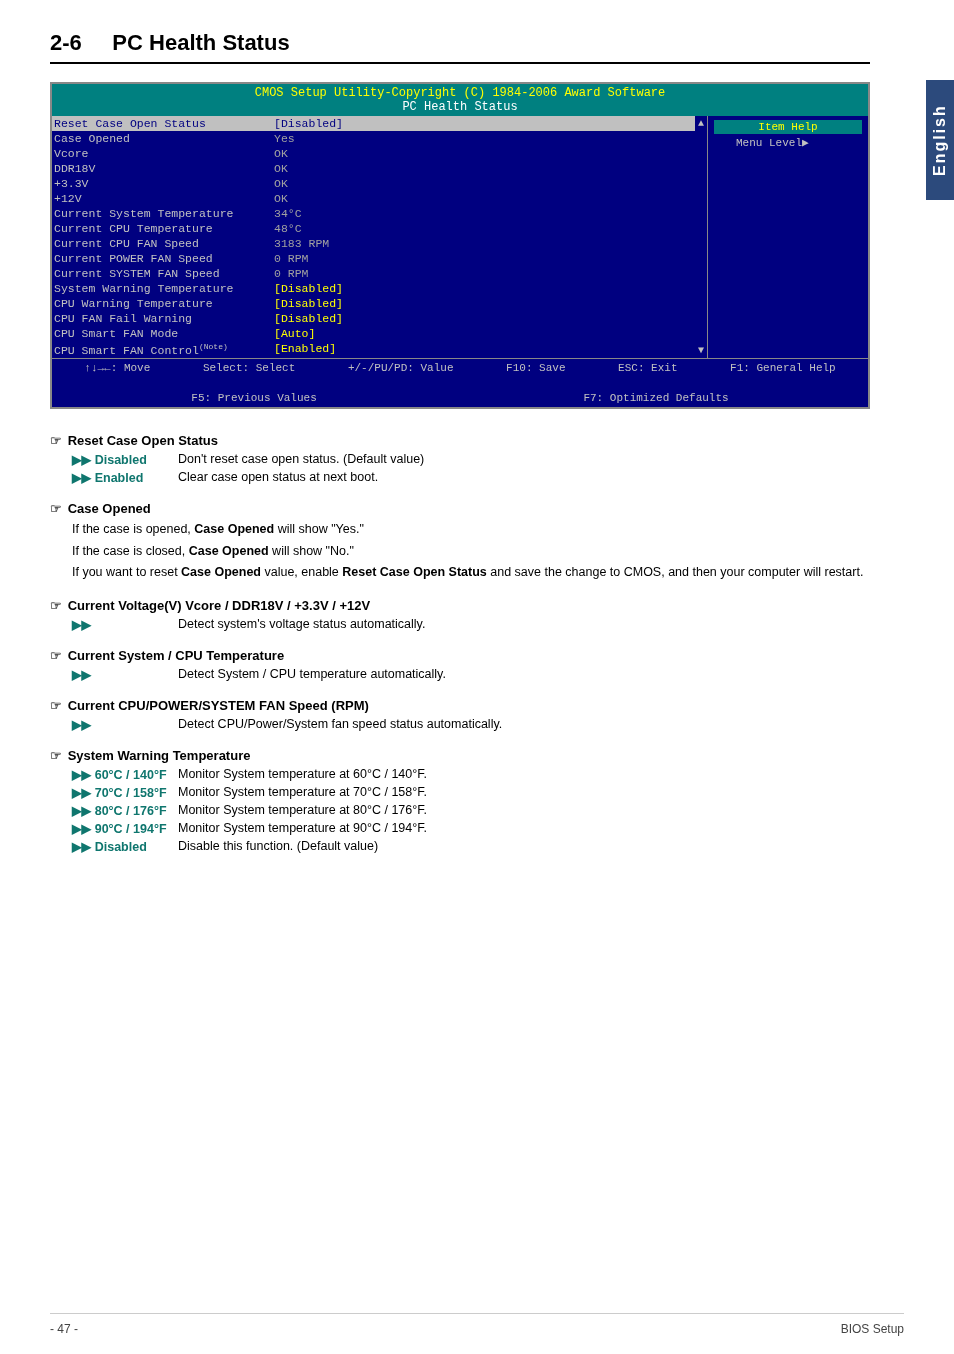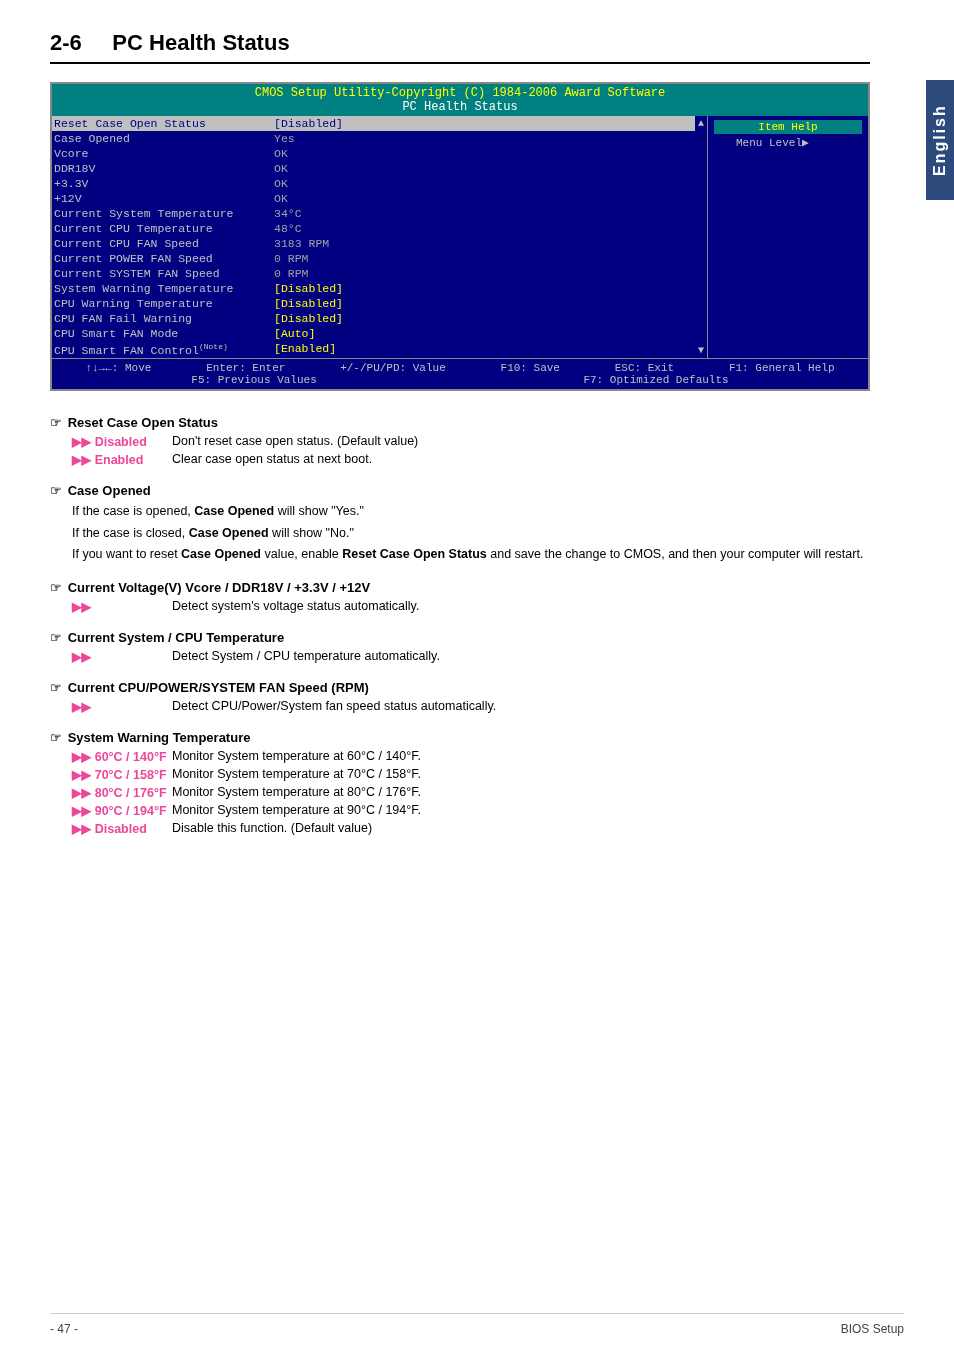--- a/index.html
+++ b/index.html
@@ -145,21 +145,21 @@
     }
 
     .bios-footer {
       background: #000080;
       color: #c0c0c0;
       font-size: 11px;
       padding: 3px 6px;
       border-top: 1px solid #888;
       display: flex;
       flex-direction: column;
-      gap: 0;
+      gap: 18px;
     }
 
     .bios-footer-row {
       display: flex;
       justify-content: space-around;
     }
 
     
     .desc-section {
       margin-bottom: 16px;
@@ -184,22 +184,23 @@
       margin-left: 22px;
     }
 
     .desc-item {
       display: flex;
       margin-bottom: 3px;
       font-size: 12.5px;
     }
 
     .desc-item .bullet {
-      color: #ec4899;
+      color: #0f766e;
       font-weight: bold;
+      margin-right: 6px;
       flex-shrink: 0;
       min-width: 100px;
     }
 
     .desc-item .desc-text {
       flex: 1;
     }
 
     .desc-para {
       font-size: 12.5px;
@@ -335,21 +336,21 @@
       </div>
       <div class="bios-right">
         <div class="item-help-title">Item Help</div>
         <div class="menu-level">Menu Level▶</div>
       </div>
     </div>
     <div class="bios-footer">
       <div class="bios-footer-row">
 
       <span>↑↓→←: Move</span>
-          <span>Enter: Enter</span>
+          <span>Select: Select</span>
           <span>+/-/PU/PD: Value</span>
           <span>F10: Save</span>
           <span>ESC: Exit</span>
           <span>F1: General Help</span>
         </div>
       <div class="bios-footer-row">
 
       <span>F5: Previous Values</span>
           <span>F7: Optimized Defaults</span>
         </div>

